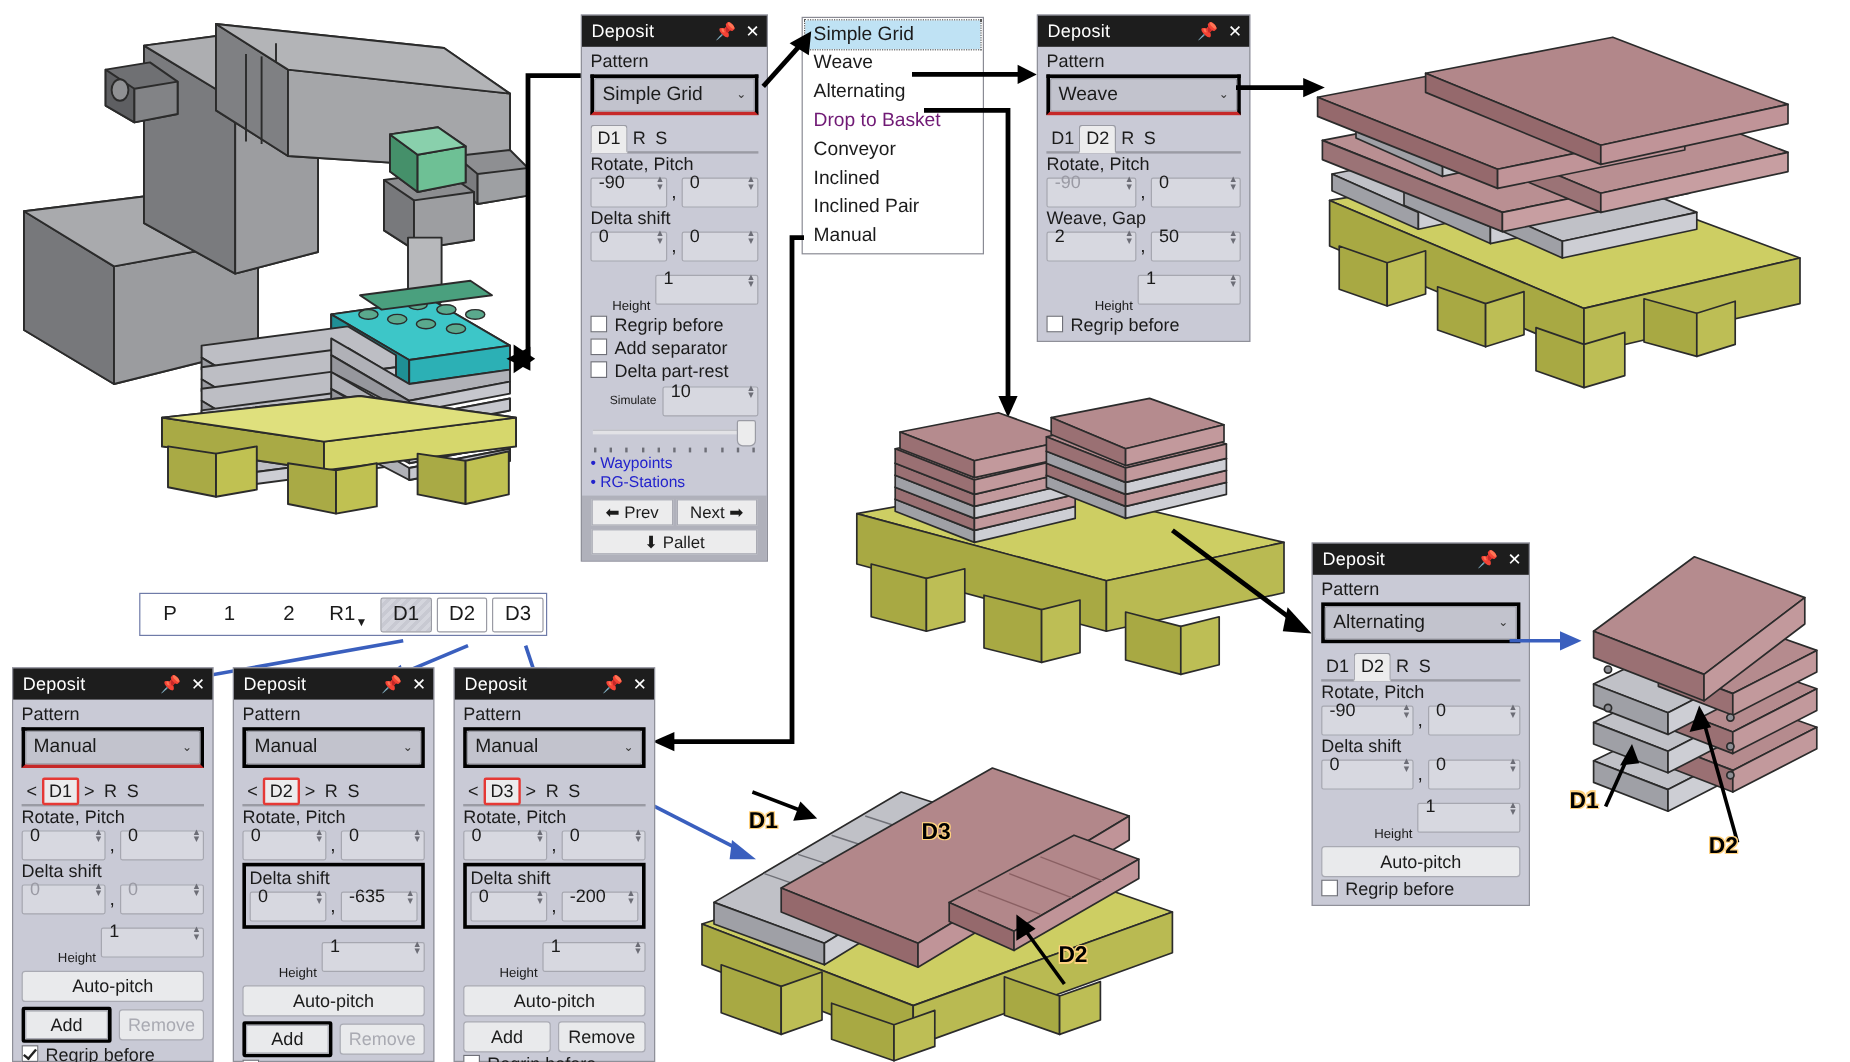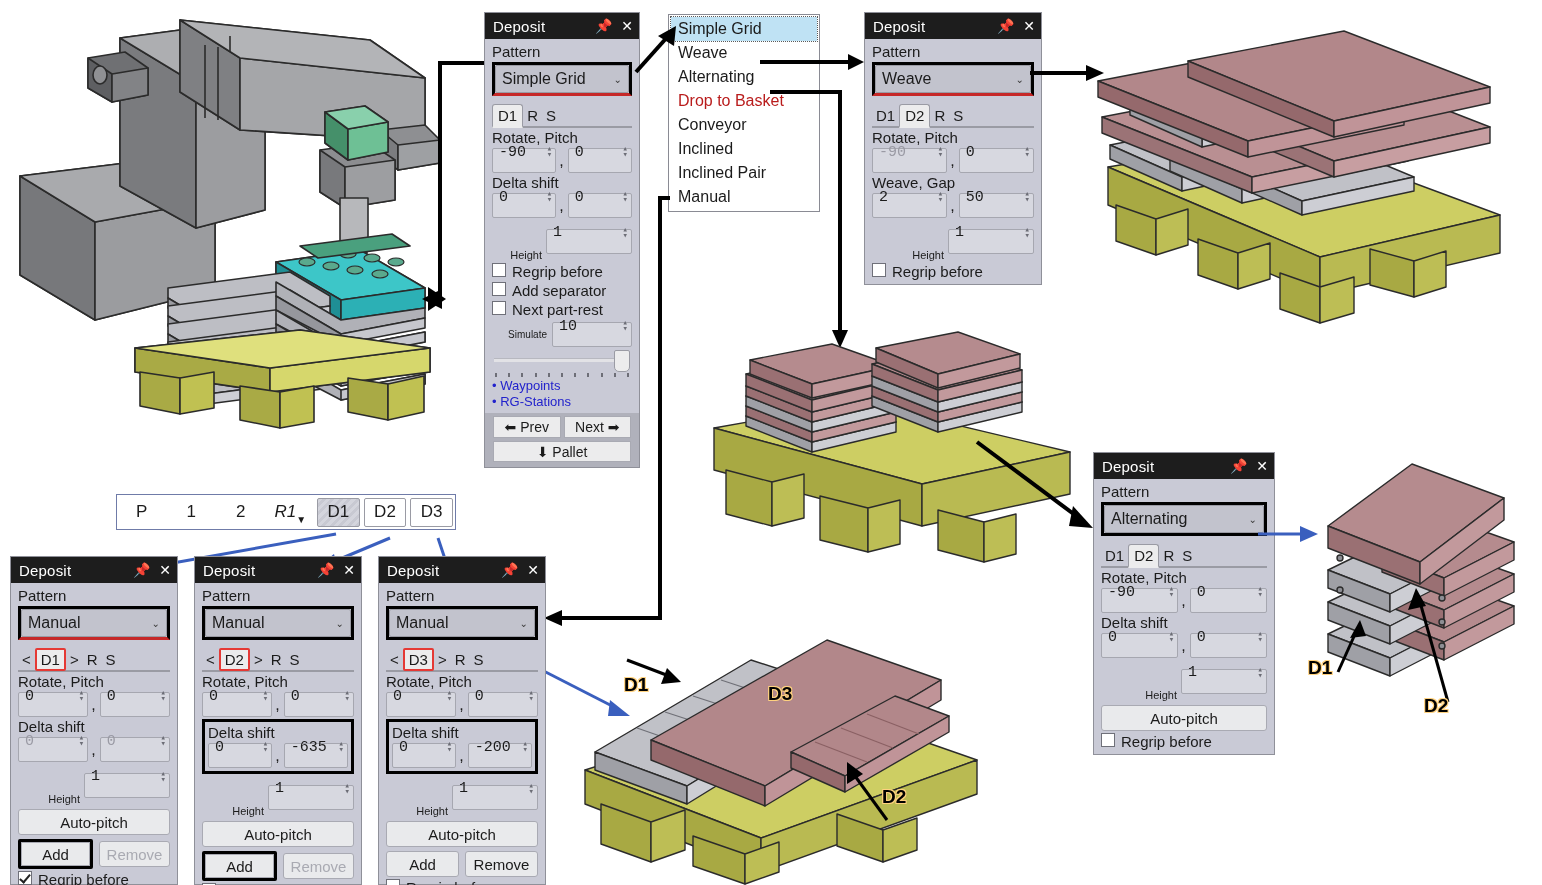--- a/index.html
+++ b/index.html
@@ -34,21 +34,21 @@
   .tabs .tb{font-size:15px;padding:1px 5px;line-height:19px;}
   .tabs .tb.sel{background:#ececed;border:1px solid #9a9ba4;border-bottom:2px solid #ececed;
         border-radius:3px 3px 0 0;margin-bottom:-2px;}
   .tabs .tb.redsel{background:#ececed;border:2px solid #e53935;border-radius:2px;
         margin-bottom:-1px;padding:0 4px;}
   .tabs .tb.plain{padding:1px 4px;}
 
   
   .row{display:flex;align-items:center;gap:3px;margin-top:1px;}
   .fld{flex:1;height:25px;background:#d7d8e0;border:1px solid #a6a7b0;border-radius:2px;
-       display:flex;align-items:center;padding:0 3px 17px 6px;box-sizing:border-box;font-size:15px;font-family:Liberation Mono, monospace;}
+       display:flex;align-items:center;padding:0 3px 17px 6px;box-sizing:border-box;font-size:15px;}
   .fld .v{flex:1;}
   .fld.dim .v{color:#9a9aa4;}
   .spin{display:flex;flex-direction:column;justify-content:center;line-height:6px;
         font-size:9px;color:#6c6d76;padding-left:2px;}
   .comma{font-size:16px;padding:0 1px 0 0;}
   .rowbox{border:3px solid #000;padding:1px 3px 3px 3px;margin-top:2px;}
 
   .hrow{display:flex;align-items:center;gap:4px;margin-top:3px;}
   .hrow .hl-lbl{flex:1;text-align:right;font-size:11px;margin-top:28px;}
   .hrow .fld{flex:0 0 86px;}
@@ -89,21 +89,21 @@
   .navbtns .nb{flex:1;height:22px;background:#ececed;border:1px solid #a9aab3;
         display:flex;align-items:center;justify-content:center;font-size:14px;box-sizing:border-box;}
   .palbtn{height:21px;background:#ececed;border:1px solid #a9aab3;margin-top:3px;
         display:flex;align-items:center;justify-content:center;font-size:14px;box-sizing:border-box;}
 
   
   .ddl{position:absolute;background:#fff;border:1px solid #8a8b94;box-sizing:border-box;
        font-size:16px;color:#1b1b1b;padding:2px;}
   .ddl .it{height:24px;line-height:24px;padding-left:7px;}
   .ddl .it.sel{background:#bfe2f4;outline:1px dotted #5a5a5a;}
-  .ddl .it.dis{color:#b91c1c;}
+  .ddl .it.dis{color:#701a75;}
 
   
   .tabstrip{position:absolute;background:#fff;border:1px solid #6f7ba8;display:flex;
        align-items:center;box-sizing:border-box;font-size:17px;color:#1b1b1b;}
   .tabstrip .cell{display:flex;align-items:center;justify-content:center;height:100%;}
   .tabstrip .dtab{border:1px solid #9a9ba4;height:27px;display:flex;align-items:center;
        justify-content:center;border-radius:2px;margin:0 2px;background:#fff;}
   .tabstrip .dtab.act{background:repeating-linear-gradient(135deg,#d4d5dd 0 3px,#c8c9d2 3px 6px);}
 
   
@@ -281,21 +281,21 @@
     <div class="cbx">
       <span class="bx"></span>
       <span>Regrip before</span>
         </div>
     <div class="cbx">
       <span class="bx"></span>
       <span>Add separator</span>
         </div>
     <div class="cbx">
       <span class="bx"></span>
-      <span>Next part-rest</span>
+      <span>Delta part-rest</span>
         </div>
     <div class="simrow">
       <span class="sl">Simulate</span>
       <div class="fld">
         <span class="v">10</span>
         <span class="spin">▴<br>▾</span>
           </div>
     </div>
     <div class="slider">
       <div class="track"></div>
@@ -706,21 +706,21 @@
 
 <svg class="abs" style="left:530px;top:660px;" width="110" height="60" viewBox="0 0 110 60">
   <path d="M0,4 L86,48" stroke="#3a5fbe" stroke-width="3" fill="none"></path>
   <polygon points="100,56 80,40 78,56" fill="#3a5fbe"></polygon>
 </svg>
 
 <div class="tabstrip" style="left:116px;top:494px;width:340px;height:36px;">
   <div class="cell" style="width:56px;">P</div>
   <div class="cell" style="width:56px;">1</div>
   <div class="cell" style="width:56px;">2</div>
-  <div class="cell" style="width:56px;font-style:italic;">
+  <div class="cell" style="width:56px;">
     <span>R1</span>
     <span style="font-size:10px;align-self:flex-end;padding-bottom:4px;">▼</span>
   </div>
   <div class="dtab act" style="width:46px;">D1</div>
   <div class="dtab" style="width:46px;">D2</div>
   <div class="dtab" style="width:46px;">D3</div>
 </div>
 
 <svg class="abs" style="left:60px;top:520px;" width="420" height="56" viewBox="0 0 420 56">
   <path d="M276,14 L96,46" stroke="#3a5fbe" stroke-width="3" fill="none"></path>

